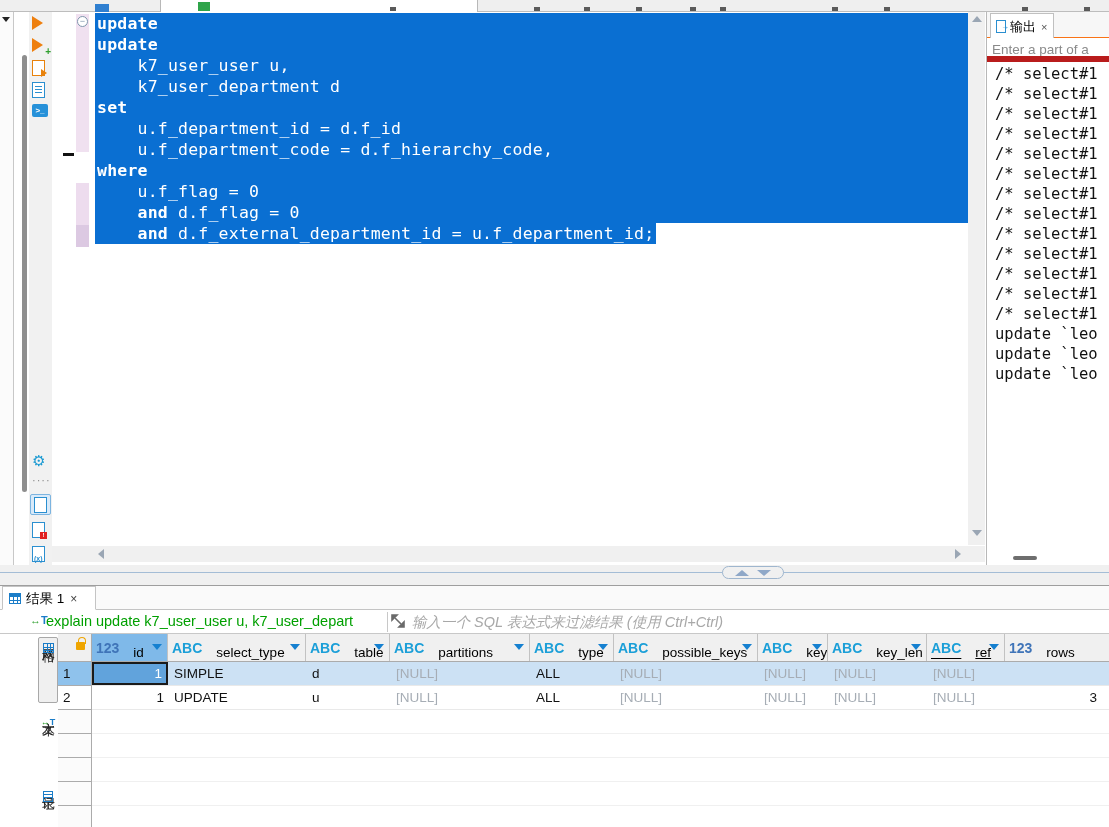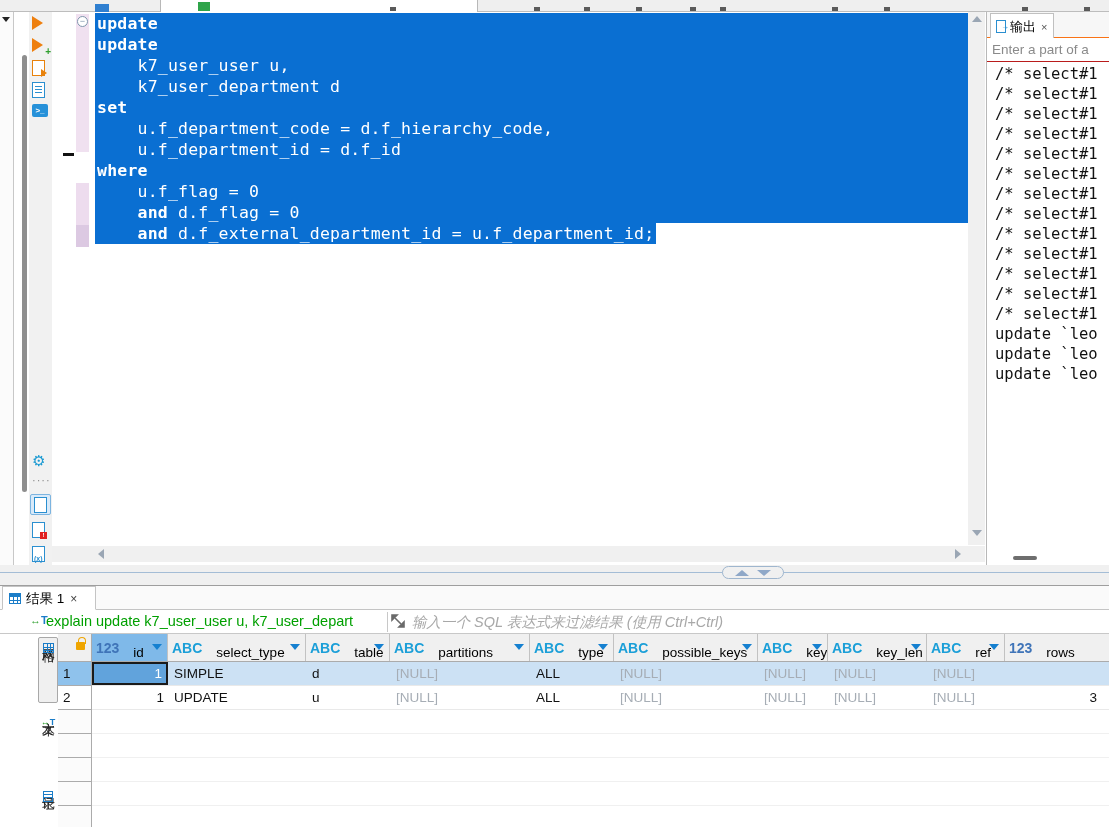--- a/index.html
+++ b/index.html
@@ -60,21 +60,21 @@
   .tri-lf { border-top:5px solid transparent; border-bottom:5px solid transparent; border-right:6px solid #9AA6B4; }
   .tri-rt { border-top:5px solid transparent; border-bottom:5px solid transparent; border-left:6px solid #9AA6B4; }
 
   
   .output { left:986px; top:12px; width:123px; height:553px; background:#fff; border-left:1px solid #B8B8B8; }
   .out-tabbar { left:0; top:0; width:123px; height:26px; background:#F7F7F7; border-bottom:1px solid #f97316; }
   .out-tab { position:absolute; left:3px; top:1px; height:25px; background:#fff; border:1px solid #C0C0C0; border-bottom:none; padding:4px 6px 0 5px; font-size:13px; white-space:nowrap; }
   .out-tab .x { color:#555; margin-left:5px; font-size:11px; }
   .docout-ic { display:inline-block; width:10px; height:13px; border:1.5px solid #2A8FD0; position:relative; vertical-align:-2px; margin-right:4px; }
   .docout-ic:after { content:"\2192"; position:absolute; right:-4px; top:1px; font-size:8px; color:#2A8FD0; font-weight:bold; }
-  .out-filter { left:0; top:26px; width:123px; height:24px; background:#fff; border-bottom:1px solid #b91c1c; color:#8A8A8A; font-size:13.5px; line-height:24px; padding-left:5px; white-space:nowrap; overflow:hidden; }
+  .out-filter { left:0; top:26px; width:123px; height:24px; background:#fff; border-bottom:6px solid #b91c1c; color:#8A8A8A; font-size:13.5px; line-height:24px; padding-left:5px; white-space:nowrap; overflow:hidden; }
   .console { left:0; top:52px; width:123px; height:490px; overflow:hidden; font-family:"DejaVu Sans Mono", monospace; font-size:15.5px; color:#111; }
   .console div { height:20px; line-height:20px; white-space:pre; padding-left:8px; }
   .out-hthumb { left:1013px; top:556px; width:24px; height:4px; background:#6E6E6E; border-radius:2px; }
 
   
   .hsash { left:0; top:565px; width:1109px; height:21px; background:#F0F0F0; border-bottom:1px solid #9E9E9E; }
   .hsash-line { position:absolute; left:0; top:7px; width:1109px; height:1px; background:#A4BDD6; }
   .hsash-handle { position:absolute; left:722px; top:1px; width:62px; height:13px; border:1px solid #9FB6CE; border-radius:7px; background:#F0F0F0; display:flex; align-items:center; justify-content:center; gap:8px; }
   .h-tri-up { width:0; height:0; border-left:7px solid transparent; border-right:7px solid transparent; border-bottom:6px solid #8FA8C8; }
   .h-tri-dn { width:0; height:0; border-left:7px solid transparent; border-right:7px solid transparent; border-top:6px solid #8FA8C8; }
@@ -204,22 +204,22 @@
     <div class="abs pinkbar pB"></div>
     <div class="abs pinkbar pC"></div>
     <div class="abs fold-minus-circle">−</div>
     <div class="abs fold-dash"></div>
     <div class="abs code" id="code-lines">
         <div class="code-line"><span class="kw">update</span></div>
         <div class="code-line"><span class="kw">update</span></div>
         <div class="code-line"><span>    k7_user_user u,</span></div>
         <div class="code-line"><span>    k7_user_department d</span></div>
         <div class="code-line"><span class="kw">set</span></div>
+        <div class="code-line"><span>    u.f_department_id = d.f_id</span></div>
         <div class="code-line"><span>    u.f_department_code = d.f_hierarchy_code,</span></div>
-        <div class="code-line"><span>    u.f_department_id = d.f_id</span></div>
         <div class="code-line"><span class="kw">where</span></div>
         <div class="code-line"><span>    u.f_flag = 0</span></div>
         <div class="code-line"><span>    </span><span class="kw">and</span><span> d.f_flag = 0</span></div>
         <div class="code-line last"><span>    </span><span class="kw">and</span><span> d.f_external_department_id = u.f_department_id;</span></div>
       </div>
   </div>
 
   <div class="abs ed-vscroll">
     <div class="sb-tri tri-up" style="margin:4px auto 0;"></div>
     <div class="sb-tri tri-dn" style="margin:508px auto 0;"></div>
@@ -321,21 +321,21 @@
     <div class="abs grid">
       <div class="hdr-row" id="hdr-row">
           <div class="hdr selcol" style="width: 76px;"><span class="ctype n">123</span><span>id</span><span class="arr"></span></div>
           <div class="hdr" style="width: 138px;"><span class="ctype s">ABC</span><span>select_type</span><span class="arr"></span></div>
           <div class="hdr" style="width: 84px;"><span class="ctype s">ABC</span><span>table</span><span class="arr"></span></div>
           <div class="hdr" style="width: 140px;"><span class="ctype s">ABC</span><span>partitions</span><span class="arr"></span></div>
           <div class="hdr" style="width: 84px;"><span class="ctype s">ABC</span><span>type</span><span class="arr"></span></div>
           <div class="hdr" style="width: 144px;"><span class="ctype s">ABC</span><span>possible_keys</span><span class="arr"></span></div>
           <div class="hdr" style="width: 70px; text-align: right;"><span class="ctype s">ABC</span><span>key</span><span class="arr"></span></div>
           <div class="hdr" style="width: 99px;"><span class="ctype s">ABC</span><span>key_len</span><span class="arr"></span></div>
-          <div class="hdr" style="width: 78px;"><span class="ctype s">ABC</span><span>ref</span><span class="arr"></span></div>
+          <div class="hdr" style="width: 78px; text-decoration: underline;"><span class="ctype s">ABC</span><span>ref</span><span class="arr"></span></div>
           <div class="hdr" style="width: 150px;"><span class="ctype n">123</span><span>rows</span></div>
         </div>
       <div id="grid-rows">
           <div class="drow sel">
             <div class="dcell num idsel" style="width: 76px;">1</div>
             <div class="dcell" style="width: 138px;">SIMPLE</div>
             <div class="dcell" style="width: 84px;">d</div>
             <div class="dcell null" style="width: 140px;">[NULL]</div>
             <div class="dcell" style="width: 84px;">ALL</div>
             <div class="dcell null" style="width: 144px;">[NULL]</div>

